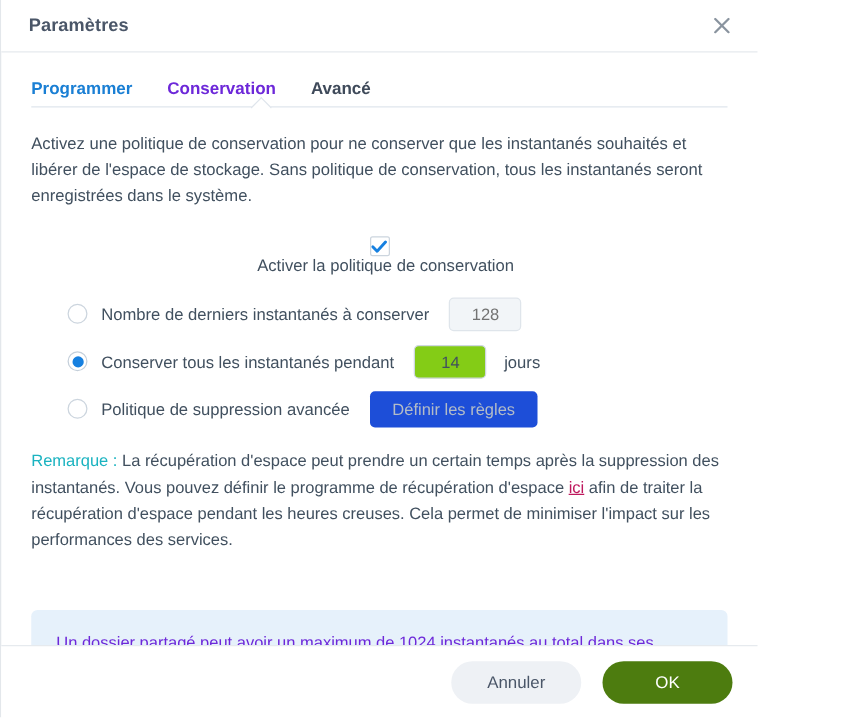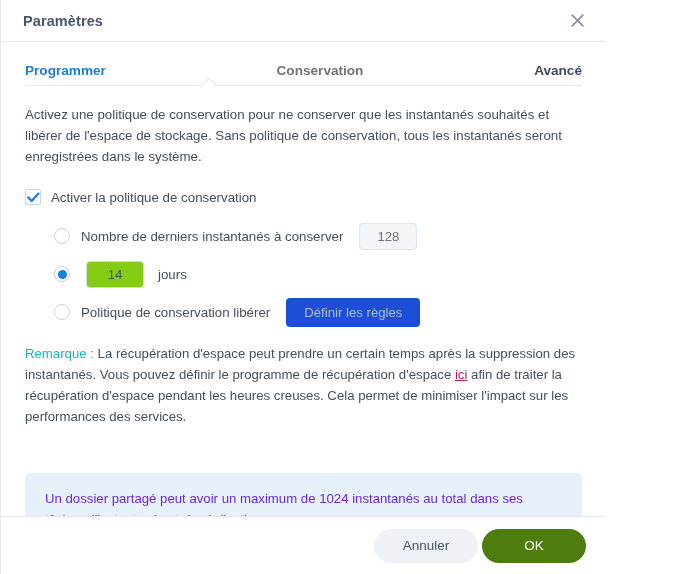--- a/index.html
+++ b/index.html
@@ -62,33 +62,32 @@
   .tabs-wrap {
     flex: 0 0 auto;
     padding: 14px 24px 0 24px;
     position: relative;
   }
   .tabs {
     display: flex;
     align-items: flex-end;
     gap: 28px;
     height: 29px;
-    justify-content: space-between;
   }
   .tab {
     font-size: 13.6px;
     font-weight: bold;
     color: #1a7fd4;
     cursor: pointer;
     padding-bottom: 7px;
     position: relative;
     white-space: nowrap;
   }
   .tab.inactive-dark { color: #3f4a5a; }
-  .tab.active { color: #737373; }
+  .tab.active { color: #6d28d9; }
   .tabs-rule {
     position: relative;
     height: 1px;
     background: #e0e6ed;
     margin-top: 0;
   }
   .tab-caret {
     position: absolute;
     top: -5px;
     width: 11px;
@@ -114,20 +113,21 @@
     color: #41505f;
     max-width: 630px;
   }
 
   
   .check-row {
     display: flex;
     align-items: center;
     margin-top: 22px;
     cursor: pointer;
+    flex-direction: column;
   }
   .checkbox {
     width: 16px;
     height: 16px;
     box-sizing: border-box;
     border: 1px solid #ccd5de;
     border-radius: 2px;
     background: #ffffff;
     display: flex;
     align-items: center;
@@ -247,21 +247,21 @@
 
   
   .footer {
     flex: 0 0 58px;
     height: 58px;
     box-sizing: border-box;
     border-top: 1px solid #e6eaee;
     display: flex;
     align-items: center;
     justify-content: flex-end;
-    gap: 4px;
+    gap: 17px;
     padding: 0 20px 0 0;
     background: #ffffff;
   }
   .btn {
     height: 34px;
     min-width: 104px;
     border: none;
     border-radius: 17px;
     font-family: "Liberation Sans", sans-serif;
     font-size: 13.5px;
@@ -324,27 +324,28 @@
     <div class="radio-group">
 
       <div class="radio-row">
         <span class="radio"></span>
         <span class="radio-label">Nombre de derniers instantanés à conserver</span>
         <input class="num-input disabled" type="text" disabled="" value="128" style="">
       </div>
 
       <div class="radio-row">
         <span class="radio checked"></span>
+        <span class="radio-label">Conserver tous les instantanés pendant</span>
         <input class="num-input" type="text" value="14" style="">
         <span class="unit">jours</span>
       </div>
 
       <div class="radio-row">
         <span class="radio"></span>
-        <span class="radio-label">Politique de conservation libérer</span>
+        <span class="radio-label">Politique de suppression avancée</span>
         <button class="rules-btn" disabled="">Définir les règles</button>
       </div>
 
     </div>
 
     <p class="note">
       <span class="note-label">Remarque :</span><span> La récupération d'espace peut prendre un certain temps après la suppression des instantanés. Vous pouvez définir le programme de récupération d'espace </span><a class="note-link">ici</a><span> afin de traiter la récupération d'espace pendant les heures creuses. Cela permet de minimiser l'impact sur les performances des services.</span>
     </p>
 
     <div class="infobox">Un dossier partagé peut avoir un maximum de 1024 instantanés au total dans ses tâches d'instantanés et de réplication.</div>

